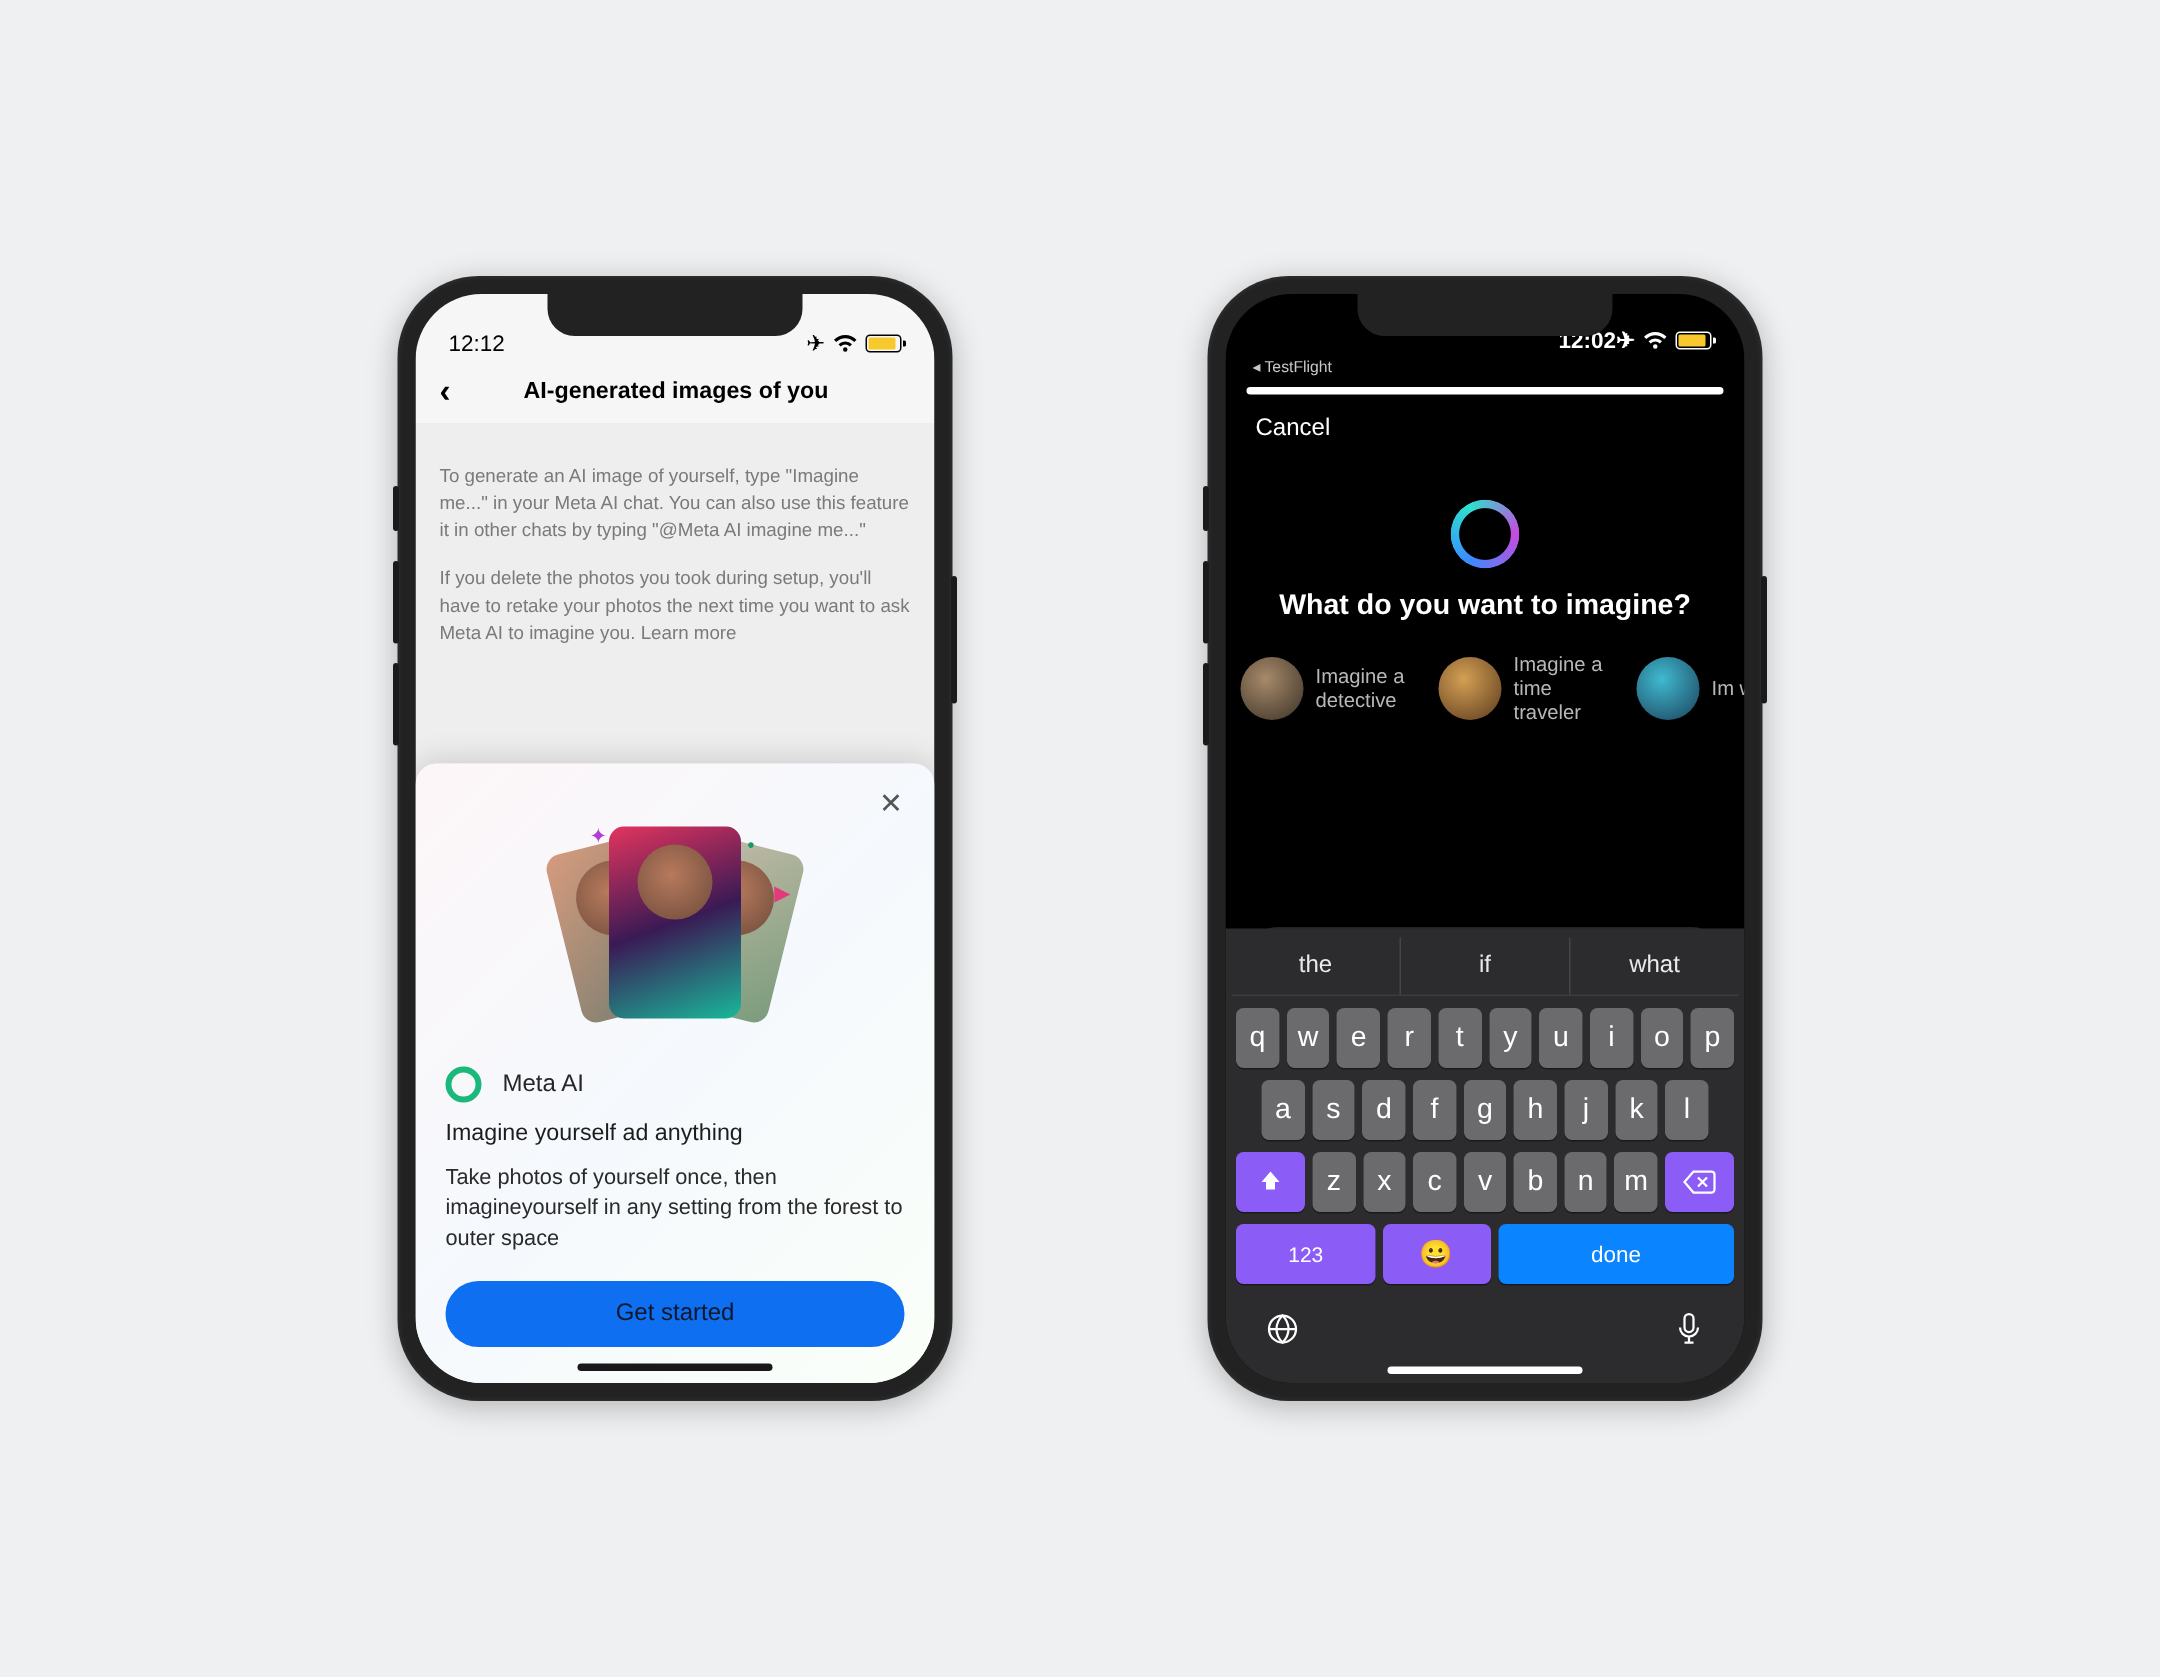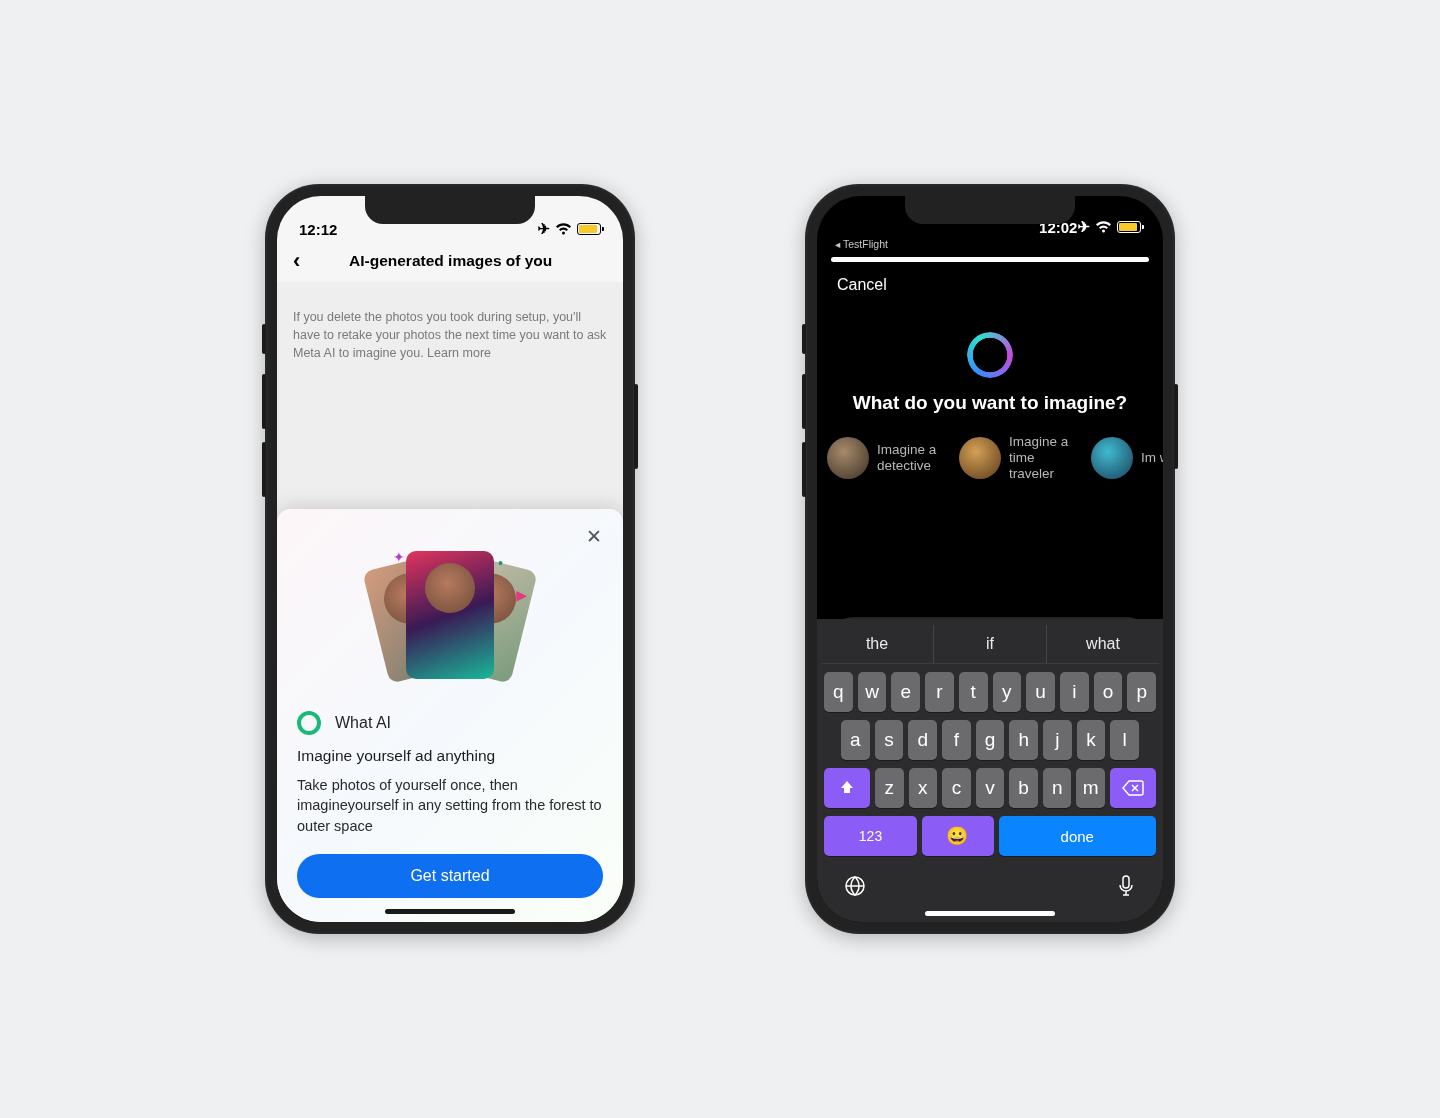--- a/index.html
+++ b/index.html
@@ -51,21 +51,21 @@
   .side-btn.right1 { right: -3px; top: 200px; width: 4px; height: 85px; }
 
   
   .screen-light { background: #f6f6f7; height: 100%; position: relative; }
   .status-bar {
     height: 44px;
     display: flex;
     justify-content: space-between;
     align-items: flex-end;
     padding: 0 22px 2px;
-    font-weight: 700;
+    font-weight: 400;
     font-size: 15px;
     text-align: right;
   }
   .status-icons { display: flex; align-items: center; gap: 5px; }
   .nav-header {
     display: flex;
     align-items: center;
     padding: 8px 16px;
     gap: 14px;
   }
@@ -139,21 +139,21 @@
   .ai-ring {
     width: 24px; height: 24px;
     border: 4px solid #1ab87a;
     border-radius: 50%;
   }
   .ai-title { font-size: 16px; color:#262626; }
   .sheet-headline { font-size: 15.5px; color:#1d1d1d; margin-bottom: 10px; }
   .sheet-desc { font-size: 14.5px; color:#2a2a2a; line-height: 1.4; margin-bottom: 18px; }
   .get-started {
     background: #0e6ff0;
-    color: #ffffff;
+    color: #0f172a;
     text-align: center;
     padding: 13px;
     border-radius: 24px;
     font-size: 16px;
     font-weight: 500;
     cursor: pointer;
   }
   .home-ind {
     position: absolute;
     bottom: 8px; left: 50%;
@@ -325,20 +325,21 @@
           <span class="battery" style="color:#000">
               <span class="batt-fill"></span>
             </span>
         </span>
       </div>
       <div class="nav-header">
         <span class="back-chevron">‹</span>
         <span class="page-title">AI-generated images of you</span>
       </div>
       <div class="dim-bg">
+        <div class="help-text">To generate an AI image of yourself, type "Imagine me..." in your Meta AI chat. You can also use this feature it in other chats by typing "@Meta AI imagine me..."</div>
         <div class="help-text">If you delete the photos you took during setup, you'll have to retake your photos the next time you want to ask Meta AI to imagine you. Learn more</div>
       </div>
 
       <div class="bottom-sheet">
         <div class="close-x">✕</div>
         <div class="sheet-img-wrap">
           <div class="card-img left">
               <div class="card-face"></div>
             </div>
           <div class="card-img right">
@@ -346,21 +347,21 @@
             </div>
           <div class="card-img center">
               <div class="card-face"></div>
             </div>
           <span class="sparkle" style="top:2px;left:96px">✦</span>
           <span class="sparkle" style="top:40px;right:76px;color:#e33a7c">▶</span>
           <span class="sparkle" style="top:8px;right:100px;color:#1a9966">•</span>
         </div>
         <div class="ai-row">
           <span class="ai-ring"></span>
-          <span class="ai-title">What AI</span>
+          <span class="ai-title">Meta AI</span>
         </div>
         <div class="sheet-headline">Imagine yourself ad anything</div>
         <div class="sheet-desc">Take photos of yourself once, then imagineyourself in any setting from the forest to outer space</div>
         <div class="get-started">Get started</div>
       </div>
       <div class="home-ind"></div>
     </div>
   </div>
 </div>
 

